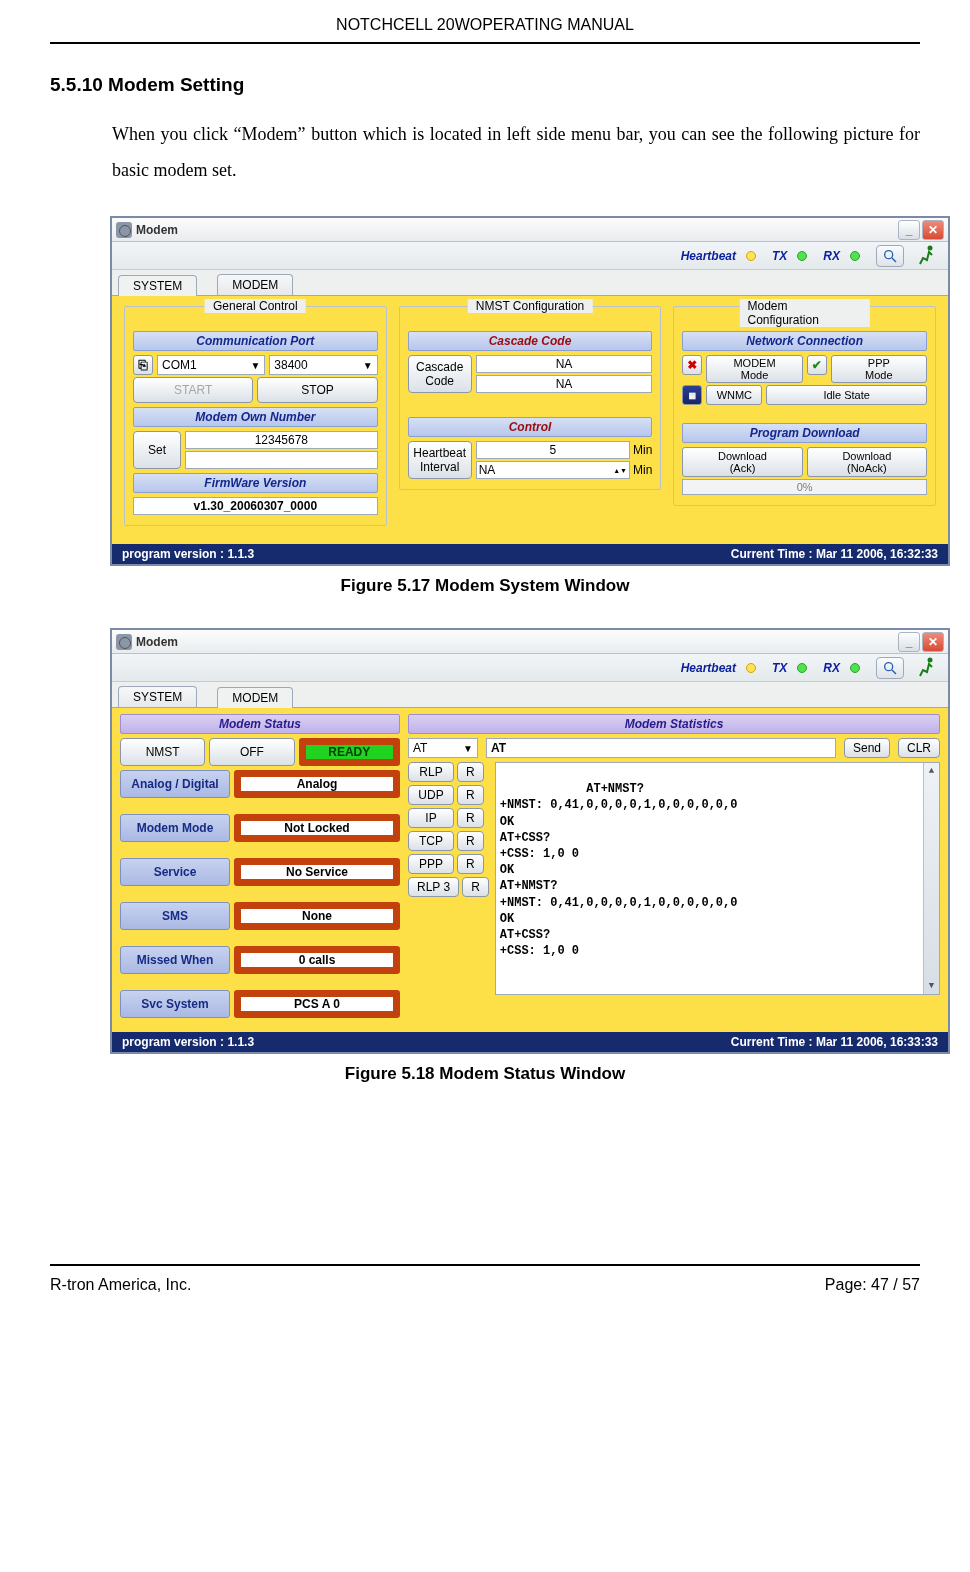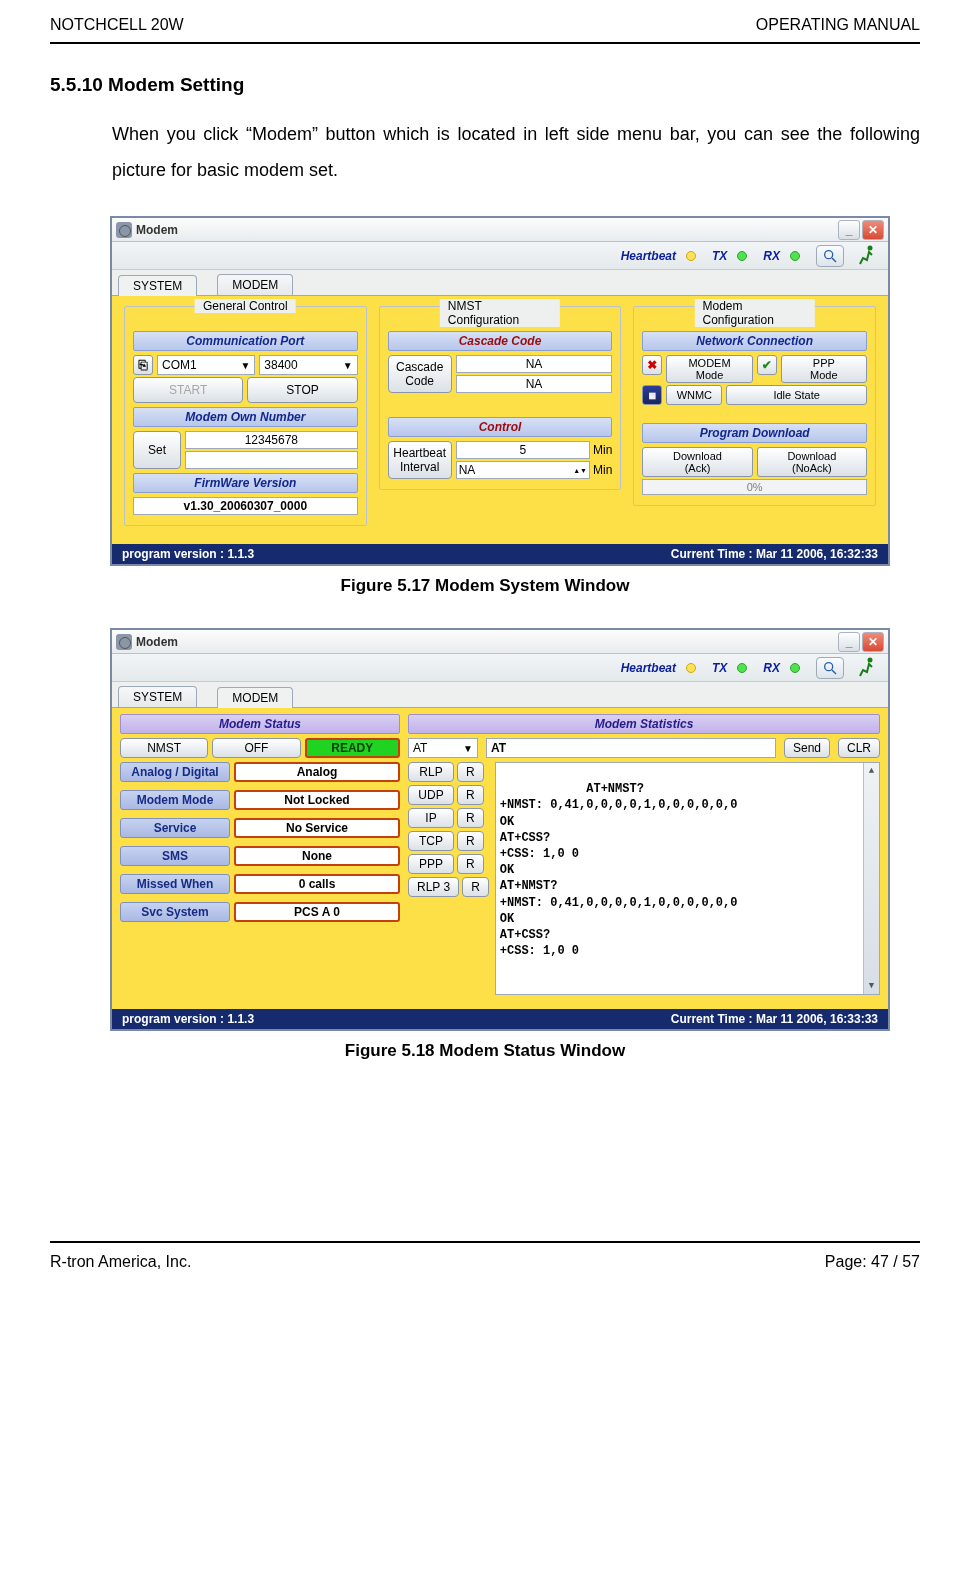--- a/index.html
+++ b/index.html
@@ -6,21 +6,21 @@
   body {
     width: 970px;
     margin: 0 auto;
     font-family: Arial, sans-serif;
     background: #fff;
     color: #000;
     padding: 10px 50px 0 50px;
   }
   .doc-header {
     display: flex;
-    justify-content: space-between;
+    justify-content: center;
     font-size: 16px;
     padding: 6px 0 8px 0;
     border-bottom: 2px solid #000;
     margin-bottom: 30px;
   }
   .doc-footer {
     display: flex;
     justify-content: space-between;
     font-size: 16px;
     border-top: 2px solid #000;
@@ -30,30 +30,31 @@
   h3.section-title {
     font-size: 19px;
     font-weight: bold;
     margin-bottom: 20px;
   }
   p.intro {
     font-size: 18px;
     line-height: 2;
     margin: 0 0 28px 62px;
     text-align: justify;
+    font-family: Liberation Serif, serif;
   }
   .figure-caption {
     text-align: center;
     font-weight: bold;
     font-size: 17px;
     margin: 10px 0 32px 0;
   }
   
   .window {
-    width: 780px;
+    width: 840px;
     margin: 0 0 0 60px;
     border: 2px solid #7b8aa6;
     background: #dfe6e8;
     font-family: "MS Sans Serif", Tahoma, Arial, sans-serif;
     font-size: 12px;
   }
   .titlebar {
     display: flex;
     align-items: center;
     height: 24px;
@@ -136,35 +137,35 @@
   .check-green{color:#1b8c1b;}
   .wnmc-ico{background:linear-gradient(#2b3e9a,#1a2560);color:#fff;font-size:8px;}
   .status-label {
     display:flex;align-items:center;justify-content:center;
     border:1px solid #7f91bf;border-radius:3px;
     background:linear-gradient(#c7d2ef,#aab9e4);
     color:#172b85;font-weight:bold;font-size:12px;
     min-height:20px;
   }
   .status-cell{
-    border:2px solid #c2410c;border-radius:3px;background:#fff;
+    border:7px solid #c2410c;border-radius:3px;background:#fff;
     display:flex;align-items:center;justify-content:center;font-weight:bold;font-size:12px;
     min-height:20px;
   }
   .status-cell.ready{background:#21d321;color:#003d00;}
   
   .fig1-cols{display:flex;gap:4px;}
   .fig1-cols > .col{flex:1;}
   
   .progress{border:1px solid #9eaab9;height:16px;position:relative;background:#f1f3f5;}
   .progress .pct{position:absolute;inset:0;display:flex;align-items:center;justify-content:center;font-size:11px;color:#7c7c7c;}
   
   .fig2-cols{display:flex;gap:8px;}
   .panel{flex:1;}
-  .modstat-grid{display:grid;grid-template-columns:110px 1fr;gap:8px 4px;}
+  .modstat-grid{display:grid;grid-template-columns:110px 1fr;gap:16px 4px;}
   .modstat-grid .status-label{font-size:12px;}
   .topbtns{display:flex;gap:4px;margin-bottom:4px;}
   .select{border:1px solid #9eaab9;background:#fff;padding:2px 4px;display:flex;align-items:center;gap:4px;min-width:70px;}
   .select .arrow{margin-left:auto;font-size:10px;}
   .stat-body{display:flex;gap:6px;margin-top:4px;}
   .protocol-col{display:flex;flex-direction:column;gap:3px;}
   .protocol-row{display:flex;gap:3px;}
   .protocol-row .btn{min-width:46px;justify-content:center;}
   .protocol-row .btn.r{min-width:26px;}
   .log{flex:1;border:1px solid #9eaab9;background:#fff;font-family:"Courier New",monospace;font-size:12px;font-weight:bold;white-space:pre;overflow:hidden;position:relative;padding:2px 4px;line-height:1.35;}

